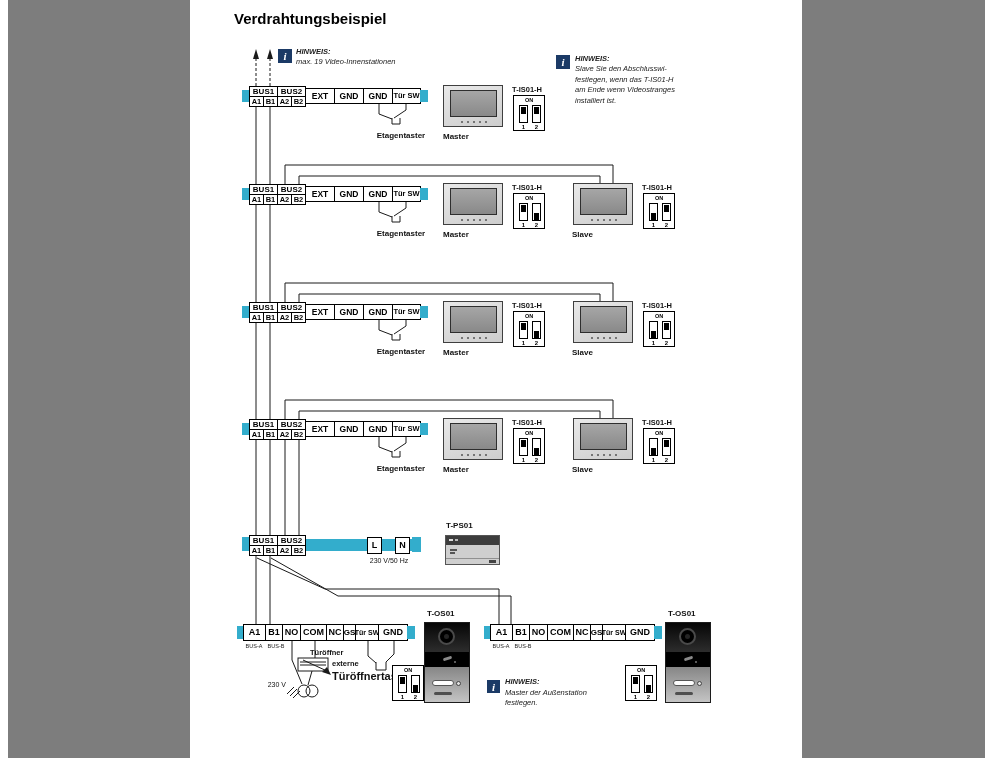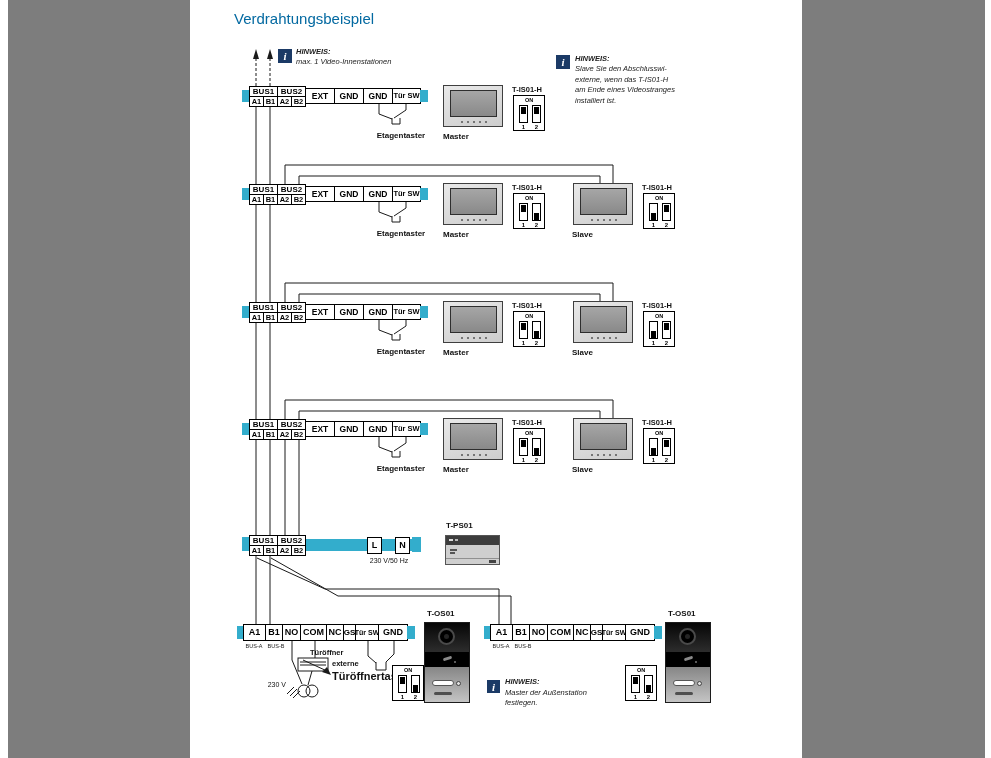--- a/index.html
+++ b/index.html
@@ -11,21 +11,21 @@
   .abs{position:absolute;}
   .c{position:absolute;box-sizing:border-box;border:1px solid #000;background:#fff;
      display:flex;align-items:center;justify-content:center;font-weight:bold;color:#000;
      white-space:nowrap;overflow:visible;line-height:1;}
   .cap{position:absolute;background:var(--accent);}
   .lbl{position:absolute;font-weight:bold;color:#111;white-space:nowrap;line-height:1;}
   .note-icon{position:absolute;background:var(--noteblue);color:#fff;display:flex;align-items:center;
      justify-content:center;font-family:"Liberation Serif",serif;font-weight:bold;font-style:italic;font-size:11px;}
   .note-h{position:absolute;font-size:7.5px;font-weight:bold;font-style:italic;color:#222;white-space:nowrap;line-height:1;}
   .note-l{position:absolute;font-size:7.5px;font-style:italic;color:#222;white-space:nowrap;line-height:1;}
-  .title{position:absolute;font-size:15px;font-weight:normal;color:#0369a1;white-space:nowrap;}
+  .title{position:absolute;font-size:15px;font-weight:bold;color:#000000;white-space:nowrap;}
   .mon{position:absolute;box-sizing:border-box;border:1px solid #3f3f3f;background:linear-gradient(160deg,#e9e9e9,#cdcdcd);}
   .dipbox{position:absolute;box-sizing:border-box;border:1px solid #000;background:#fff;}
   .busab{position:absolute;font-size:5.5px;color:#222;text-align:center;line-height:1;white-space:nowrap;}
 </style>
 </head>
 <body>
 
 <div class="screen">
   <div class="backdrop"></div>
 
@@ -65,29 +65,29 @@
         <polygon points="141,675 132,672 137,667"></polygon>
       </g>
     </svg>
 
     <div class="title" style="left:44px;top:10px">Verdrahtungsbeispiel</div>
 
     <div class="note-icon" style="left:88px;top:49px;width:14px;height:14px">
         <span>i</span>
       </div>
     <div class="note-h" style="left:106px;top:48px">HINWEIS:</div>
-    <div class="note-l" style="left:106px;top:58px">max. 1 Video-Innenstationen</div>
+    <div class="note-l" style="left:106px;top:58px">max. 19 Video-Innenstationen</div>
 
     <div class="note-icon" style="left:366px;top:55px;width:14px;height:14px">
         <span>i</span>
       </div>
     <div class="note-h" style="left:385px;top:55px">HINWEIS:</div>
     <div class="note-l" style="left:385px;top:65px">Slave Sie den Abschlusswi-</div>
-    <div class="note-l" style="left:385px;top:75.5px">externe, wenn das T-IS01-H</div>
-    <div class="note-l" style="left:385px;top:86px">am Ende eines Videostranges</div>
+    <div class="note-l" style="left:385px;top:75.5px">festlegen, wenn das T-IS01-H</div>
+    <div class="note-l" style="left:385px;top:86px">am Ende wenn Videostranges</div>
     <div class="note-l" style="left:385px;top:96.5px">installiert ist.</div>
 
     <div class="cap" style="left:116px;top:539px;width:107px;height:12px"></div>
     <div class="cap" style="left:222px;top:537px;width:9px;height:15px"></div>
     <div class="c" style="left:177px;top:537px;width:15px;height:17px;font-size:9px">L</div>
     <div class="c" style="left:205px;top:537px;width:15px;height:17px;font-size:9px">N</div>
     <div class="lbl" style="left:168px;top:557px;width:62px;text-align:center;font-size:7px;font-weight:normal">230 V/50 Hz</div>
     <div class="lbl" style="left:256px;top:522px;font-size:8px">T-PS01</div>
     <div class="abs" style="left:255px;top:535px;width:55px;height:30px;box-sizing:border-box;border:1px solid #555;background:#cfcfcf">
       <div class="abs" style="left:0;top:0;width:53px;height:9px;background:#3d3d3d">

